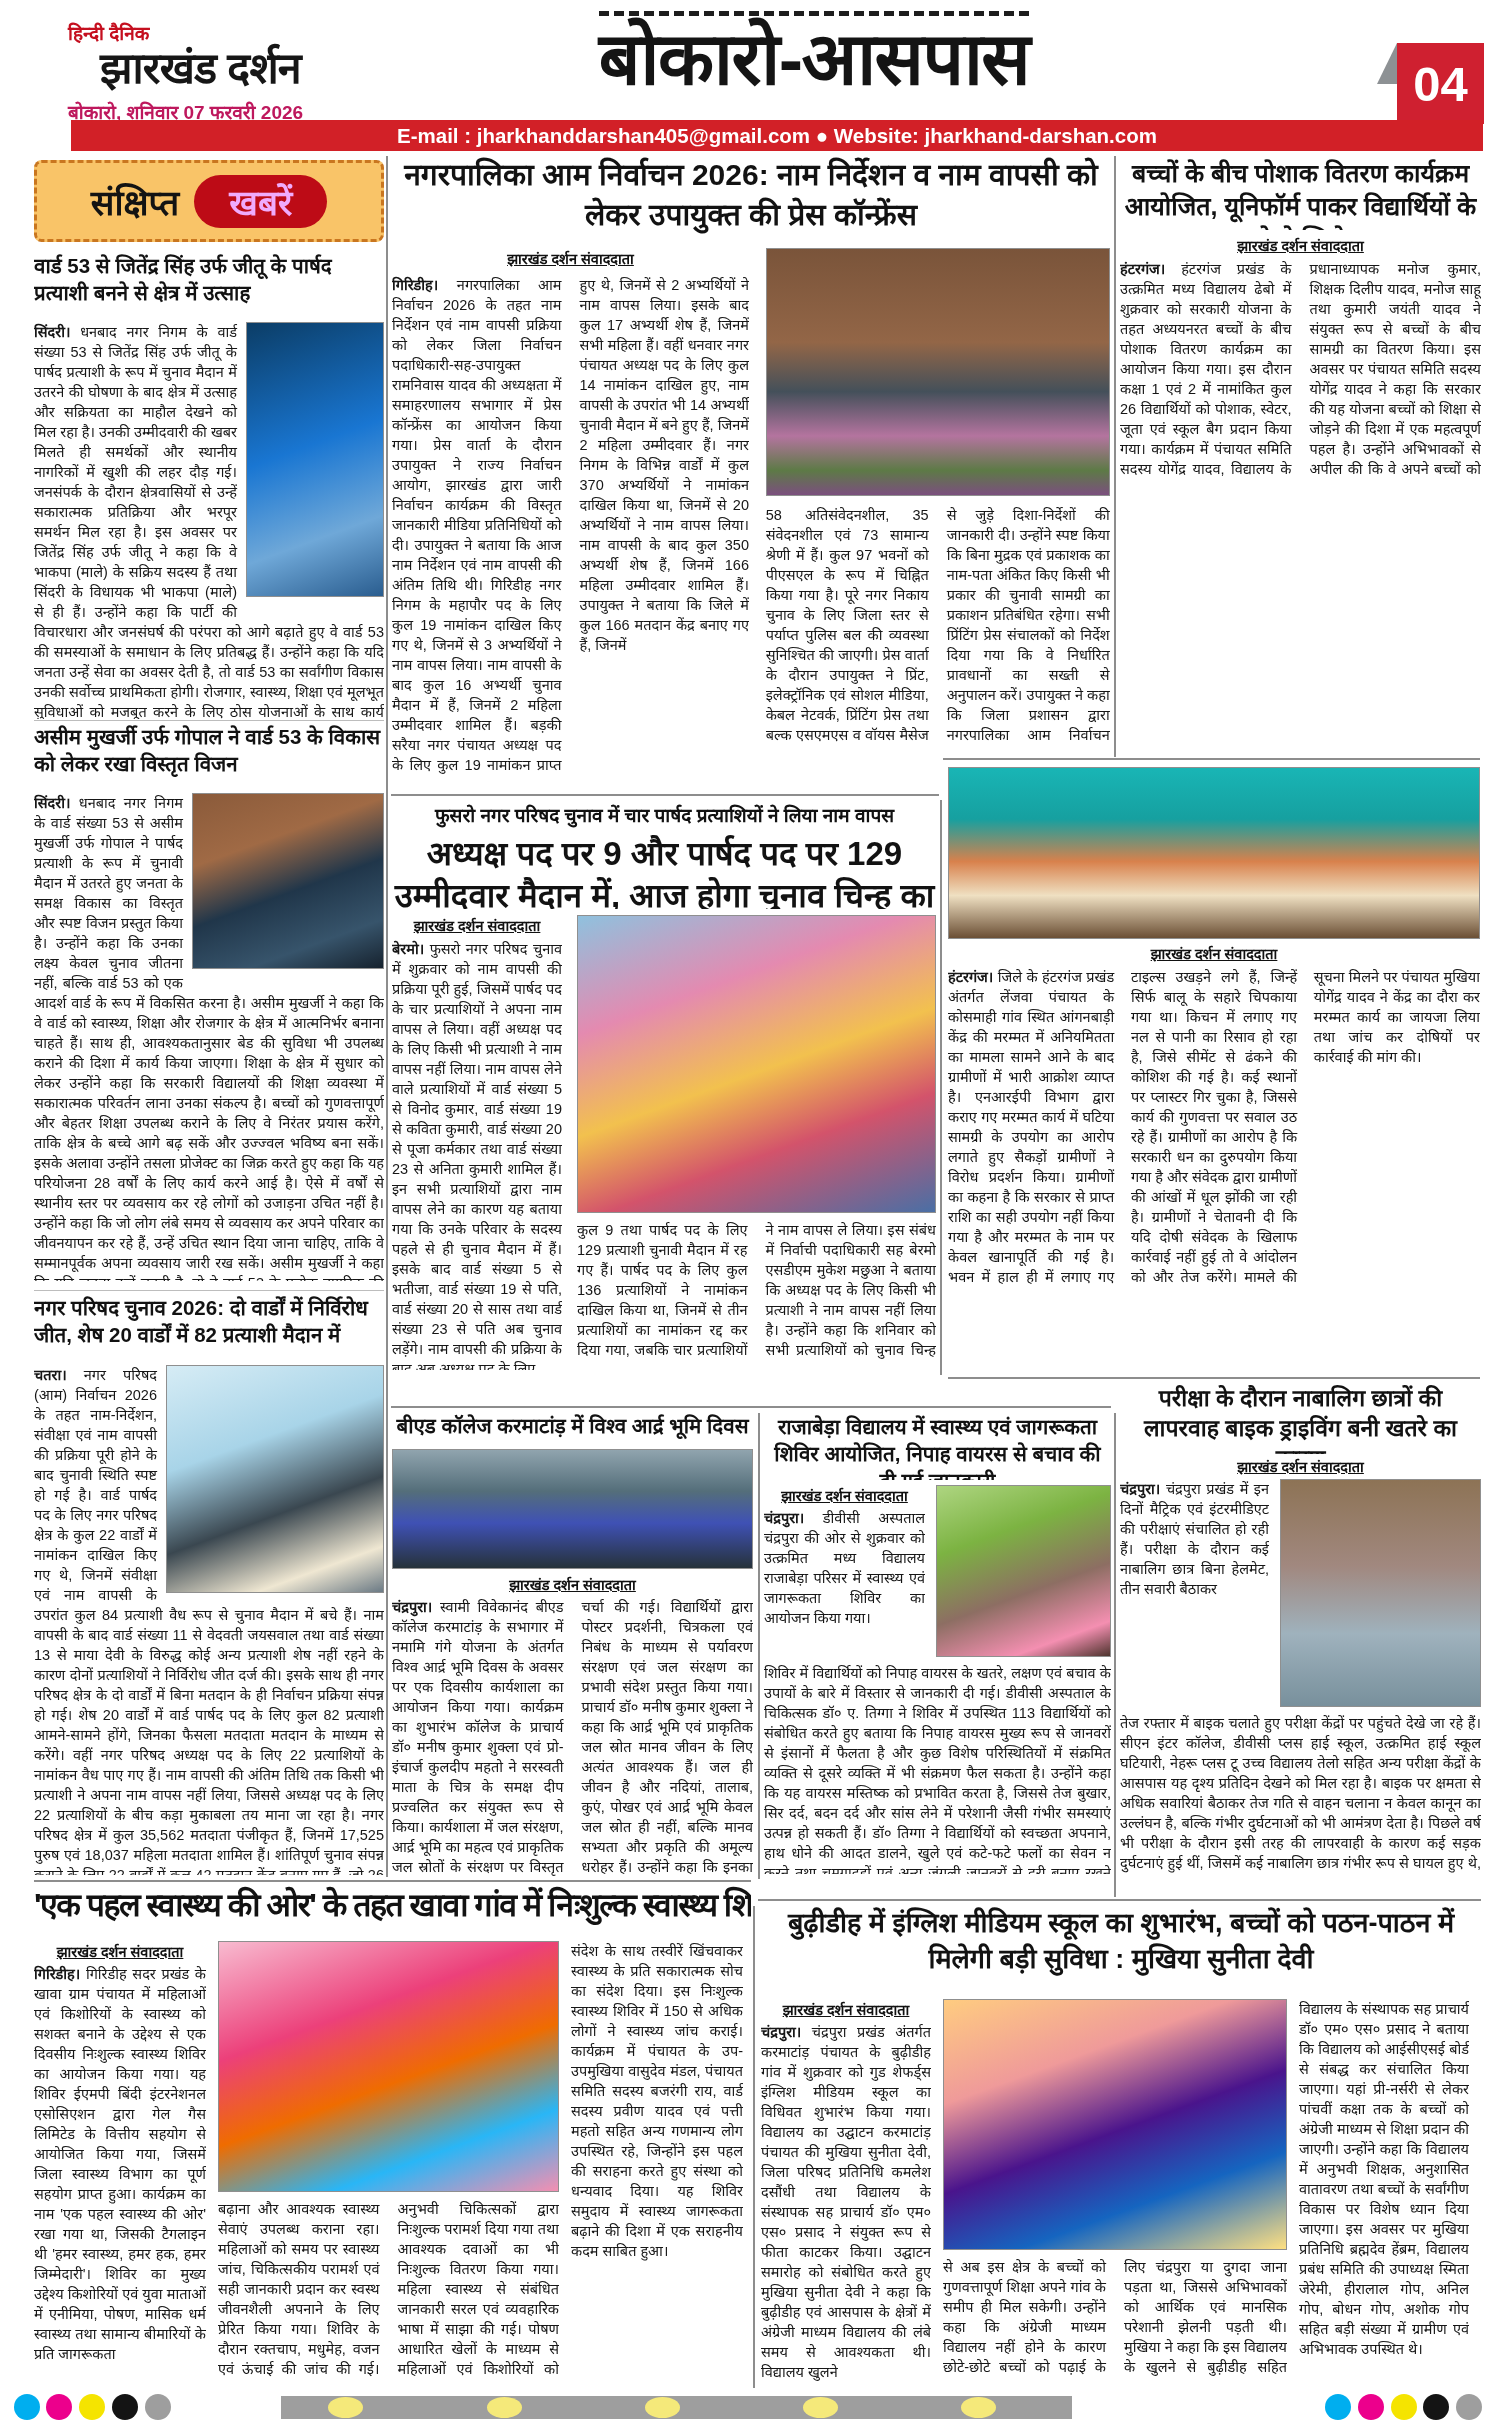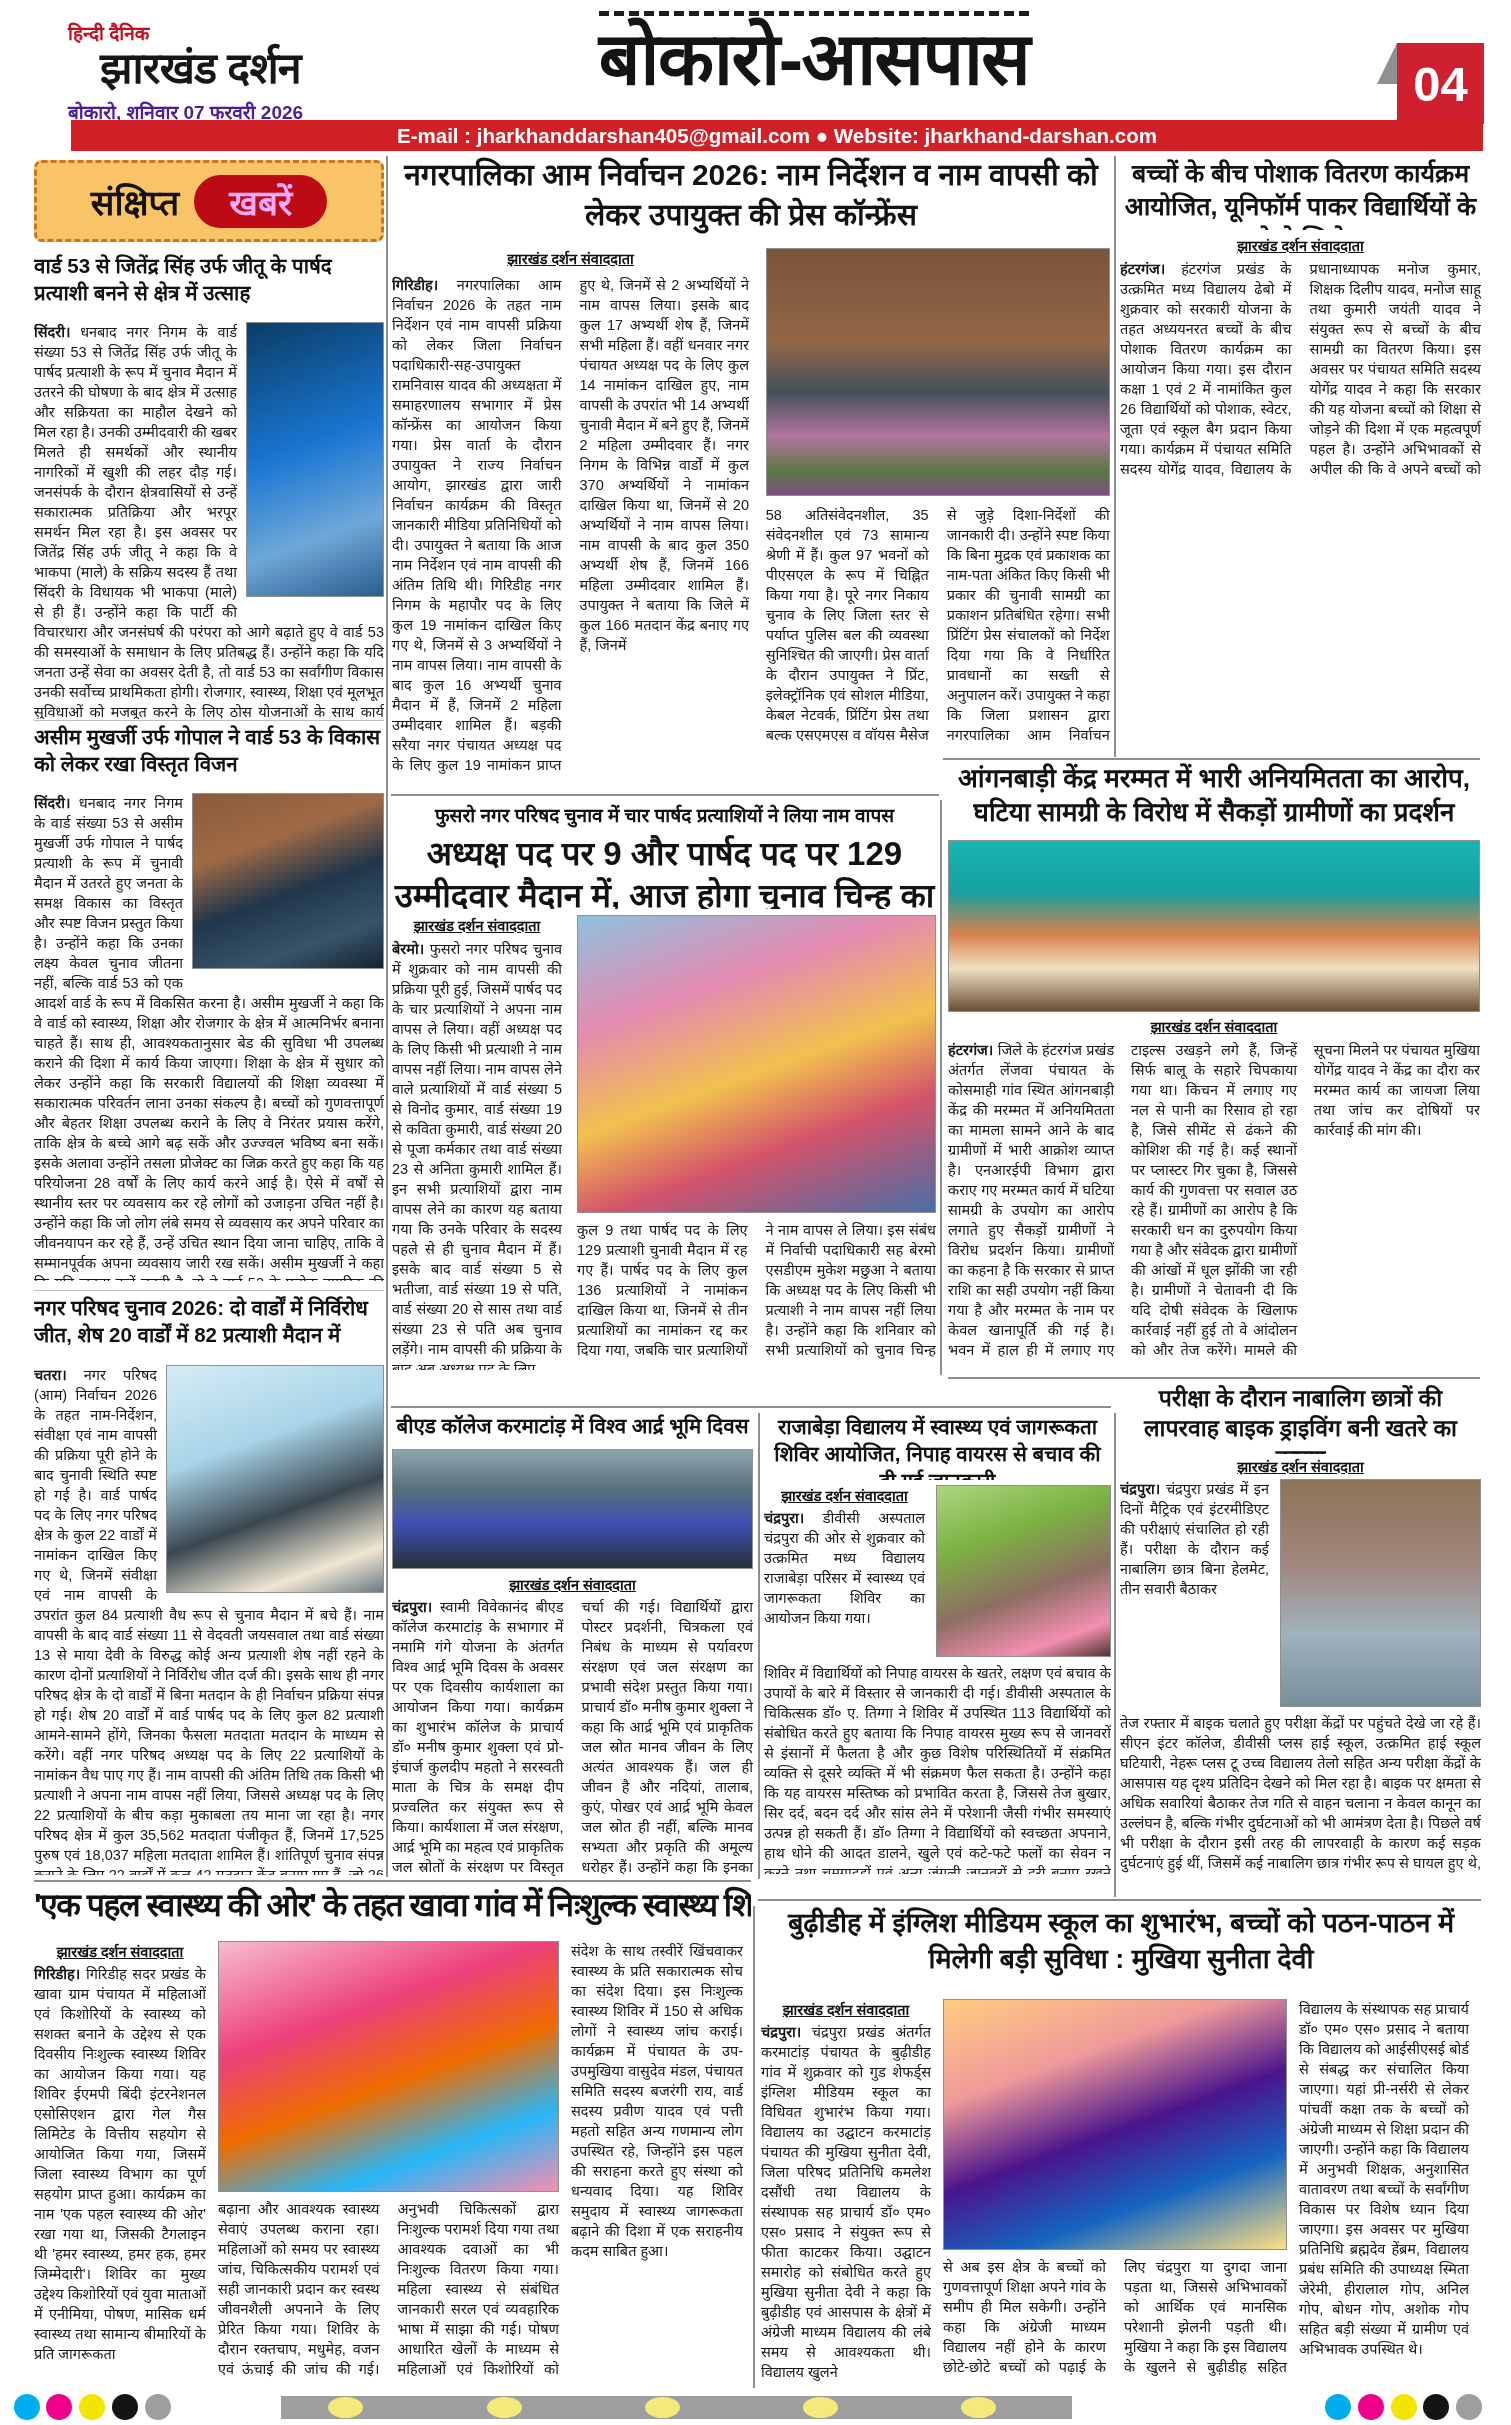--- a/index.html
+++ b/index.html
@@ -9,21 +9,21 @@
     font-family:"Liberation Sans","DejaVu Sans",sans-serif; color:#111;
     overflow:hidden; margin:0 auto;
   }
   .abs { position:absolute; }
   .rule { position:absolute; background:#8d8d8d; }
   .rule-light { position:absolute; background:#bdbdbd; }
 
   
   .tagline { color:#c50f1f; font-size:19px; font-weight:800; }
   .paper-name { font-size:43px; font-weight:800; color:#161616; line-height:1.05; letter-spacing:-0.8px;margin-left:32px; }
-  .edition { font-size:19px; font-weight:700; margin-top:7.6px; color:#4c1d95; }
+  .edition { font-size:19px; font-weight:700; margin-top:7.6px; color:#be185d; }
   .section-banner { text-align:center; font-weight:800; color:#141414; }
   .section-banner span { display:inline-block; border-top:5.3px dashed #1d1d1d; padding-top:1.5px; font-size:73px; letter-spacing:-1.5px; line-height:1.15; }
   .page-badge { background:#cf2030; color:#fff; font-size:49px; font-weight:800; display:flex; align-items:center; justify-content:center; }
   .badge-fold { position:absolute; left:-20px; top:0; width:0; height:0; border-bottom:41px solid #8d9194; border-left:20px solid transparent; }
   .contact-bar { background:#d22027; color:#fff; font-size:20.5px; font-weight:700; text-align:center; line-height:31px; }
 
   
   .hl { font-weight:800; color:#121212; text-align:center; }
   .hl-main { font-size:30px; line-height:1.32; }
   .hl-brief { font-size:20.5px; line-height:1.3; font-weight:800; text-align:left; color:#121212; }
@@ -182,21 +182,20 @@
       <div style="width:359px;">
         <div class="ph ph-fusro" style="width:359px;height:298px;"></div>
         <div class="body-txt cols2" style="height:149px;margin-top:7.6px;">
           <span>कुल 9 तथा पार्षद पद के लिए 129 प्रत्याशी चुनावी मैदान में रह गए हैं। पार्षद पद के लिए कुल 136 प्रत्याशियों ने नामांकन दाखिल किया था, जिनमें से तीन प्रत्याशियों का नामांकन रद्द कर दिया गया, जबकि चार प्रत्याशियों ने नाम वापस ले लिया। इस संबंध में निर्वाची पदाधिकारी सह बेरमो एसडीएम मुकेश मछुआ ने बताया कि अध्यक्ष पद के लिए किसी भी प्रत्याशी ने नाम वापस नहीं लिया है। उन्होंने कहा कि शनिवार को सभी प्रत्याशियों को चुनाव चिन्ह का आवंटन किया जाएगा। साथ ही अध्यक्ष एवं वार्ड पार्षद पद के सभी प्रत्याशियों के लिए दोपहर तीन बजे एक बैठक आयोजित की गई है। बैठक में सामान्य पर्यवेक्षक सादात अनवर तथा व्यय पर्यवेक्षक विजय कुमार द्वारा प्रत्याशियों को चुनाव व्यय लेखा एवं आदर्श आचार संहिता से संबंधित आवश्यक दिशा-निर्देश दिए जाएंगे। इस अवसर पर निर्वाची पदाधिकारी सह बेरमो बीडीओ मुकेश कुमार, आरओ सह बेरमो सीओ संजीत कुमार सिंह, आरओ सह जरीडीह सीओ प्रणव रितुराज तथा आरओ सह चंद्रपुरा बीडीओ ईश्वर दयाल महतो उपस्थित थे।</span>
         </div>
       </div>
     </div>
   </div>
 
   <div class="abs" style="left:948px;top:762px;width:532px;">
-    <div class="hl" style="font-size:26px;line-height:1.3;height:73px;overflow:hidden;">आंगनबाड़ी केंद्र मरम्मत में भारी अनियमितता का आरोप, घटिया सामग्री के विरोध में सैकड़ों ग्रामीणों का प्रदर्शन</div>
     <div class="ph ph-protest" style="width:532px;height:172px;margin-top:4.6px;"></div>
     <div class="byline" style="height:21px;margin-top:4.6px;">झारखंड दर्शन संवाददाता</div>
     <div class="body-txt cols3" style="height:327px;margin-top:3px;">
       <b class="dl">हंटरगंज।</b>
       <span>जिले के हंटरगंज प्रखंड अंतर्गत लेंजवा पंचायत के कोसमाही गांव स्थित आंगनबाड़ी केंद्र की मरम्मत में अनियमितता का मामला सामने आने के बाद ग्रामीणों में भारी आक्रोश व्याप्त है। एनआरईपी विभाग द्वारा कराए गए मरम्मत कार्य में घटिया सामग्री के उपयोग का आरोप लगाते हुए सैकड़ों ग्रामीणों ने विरोध प्रदर्शन किया। ग्रामीणों का कहना है कि सरकार से प्राप्त राशि का सही उपयोग नहीं किया गया है और मरम्मत के नाम पर केवल खानापूर्ति की गई है। भवन में हाल ही में लगाए गए टाइल्स उखड़ने लगे हैं, जिन्हें सिर्फ बालू के सहारे चिपकाया गया था। किचन में लगाए गए नल से पानी का रिसाव हो रहा है, जिसे सीमेंट से ढंकने की कोशिश की गई है। कई स्थानों पर प्लास्टर गिर चुका है, जिससे कार्य की गुणवत्ता पर सवाल उठ रहे हैं। ग्रामीणों का आरोप है कि सरकारी धन का दुरुपयोग किया गया है और संवेदक द्वारा ग्रामीणों की आंखों में धूल झोंकी जा रही है। ग्रामीणों ने चेतावनी दी कि यदि दोषी संवेदक के खिलाफ कार्रवाई नहीं हुई तो वे आंदोलन को और तेज करेंगे। मामले की सूचना मिलने पर पंचायत मुखिया योगेंद्र यादव ने केंद्र का दौरा कर मरम्मत कार्य का जायजा लिया तथा जांच कर दोषियों पर कार्रवाई की मांग की।</span>
     </div>
   </div>
 
   <div class="abs" style="left:392px;top:1413px;width:361px;">
     <div class="hl" style="font-size:20.5px;line-height:1.3;height:33px;overflow:hidden;white-space:nowrap;">बीएड कॉलेज करमाटांड़ में विश्व आर्द्र भूमि दिवस</div>

